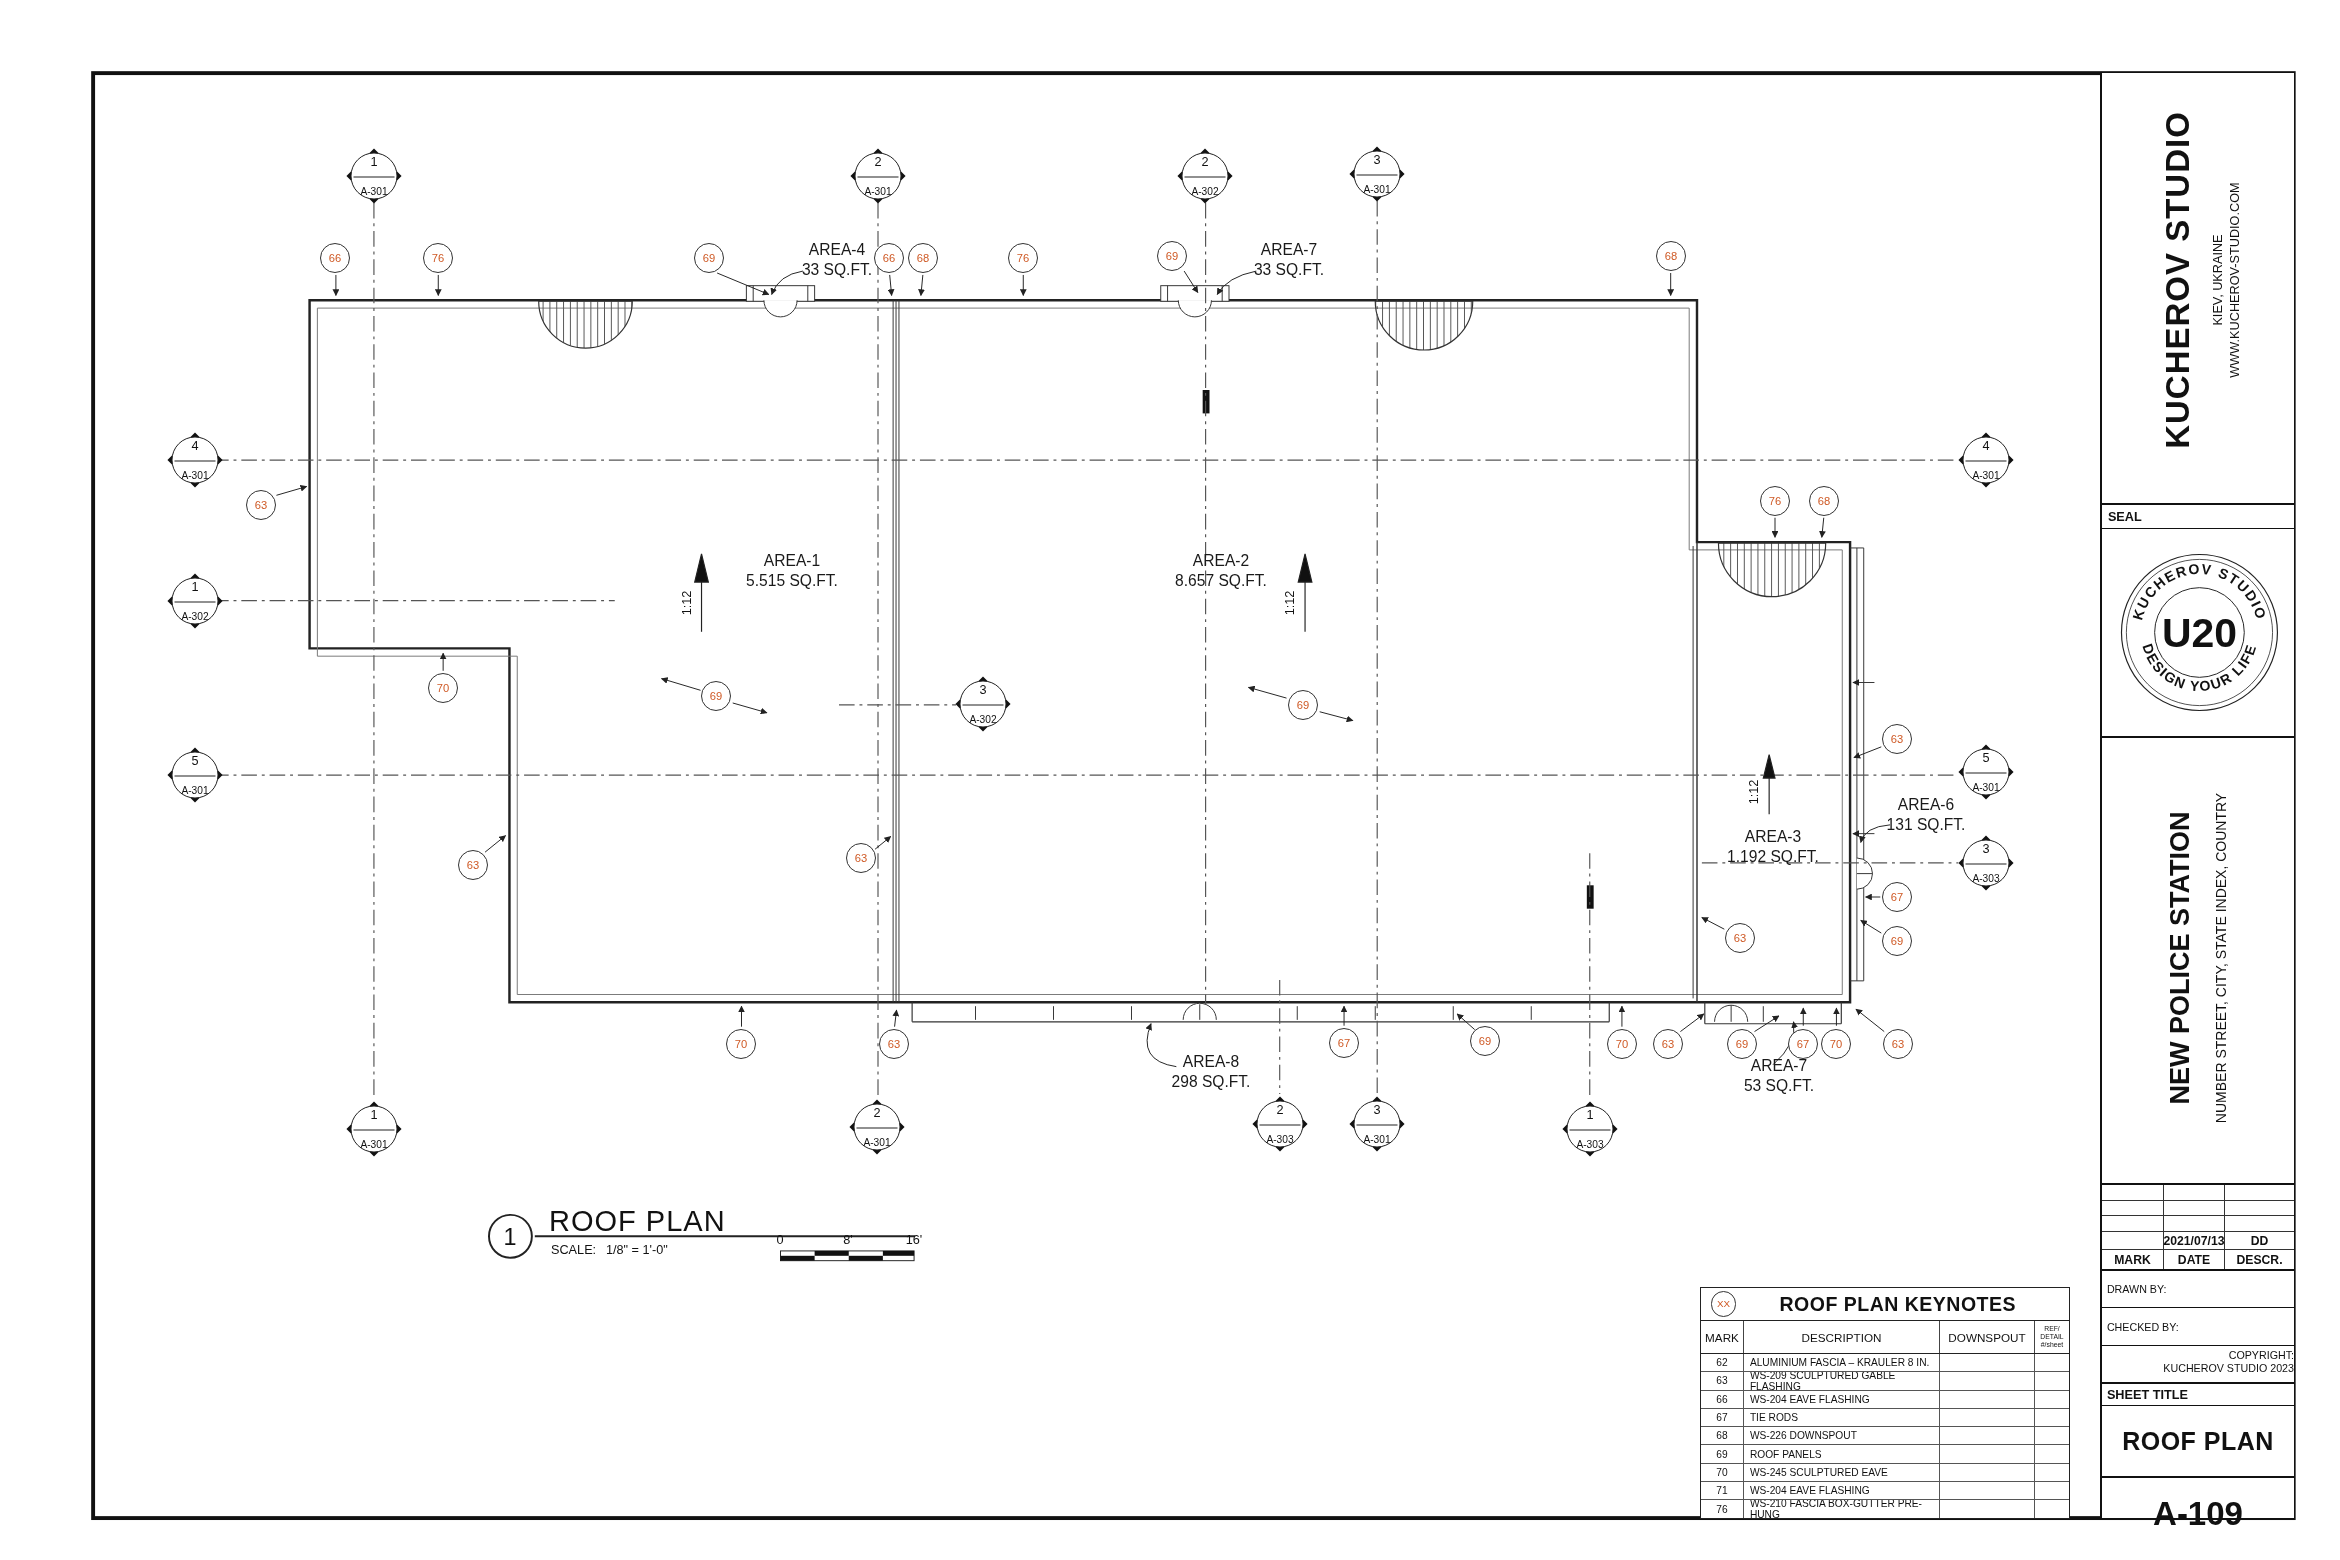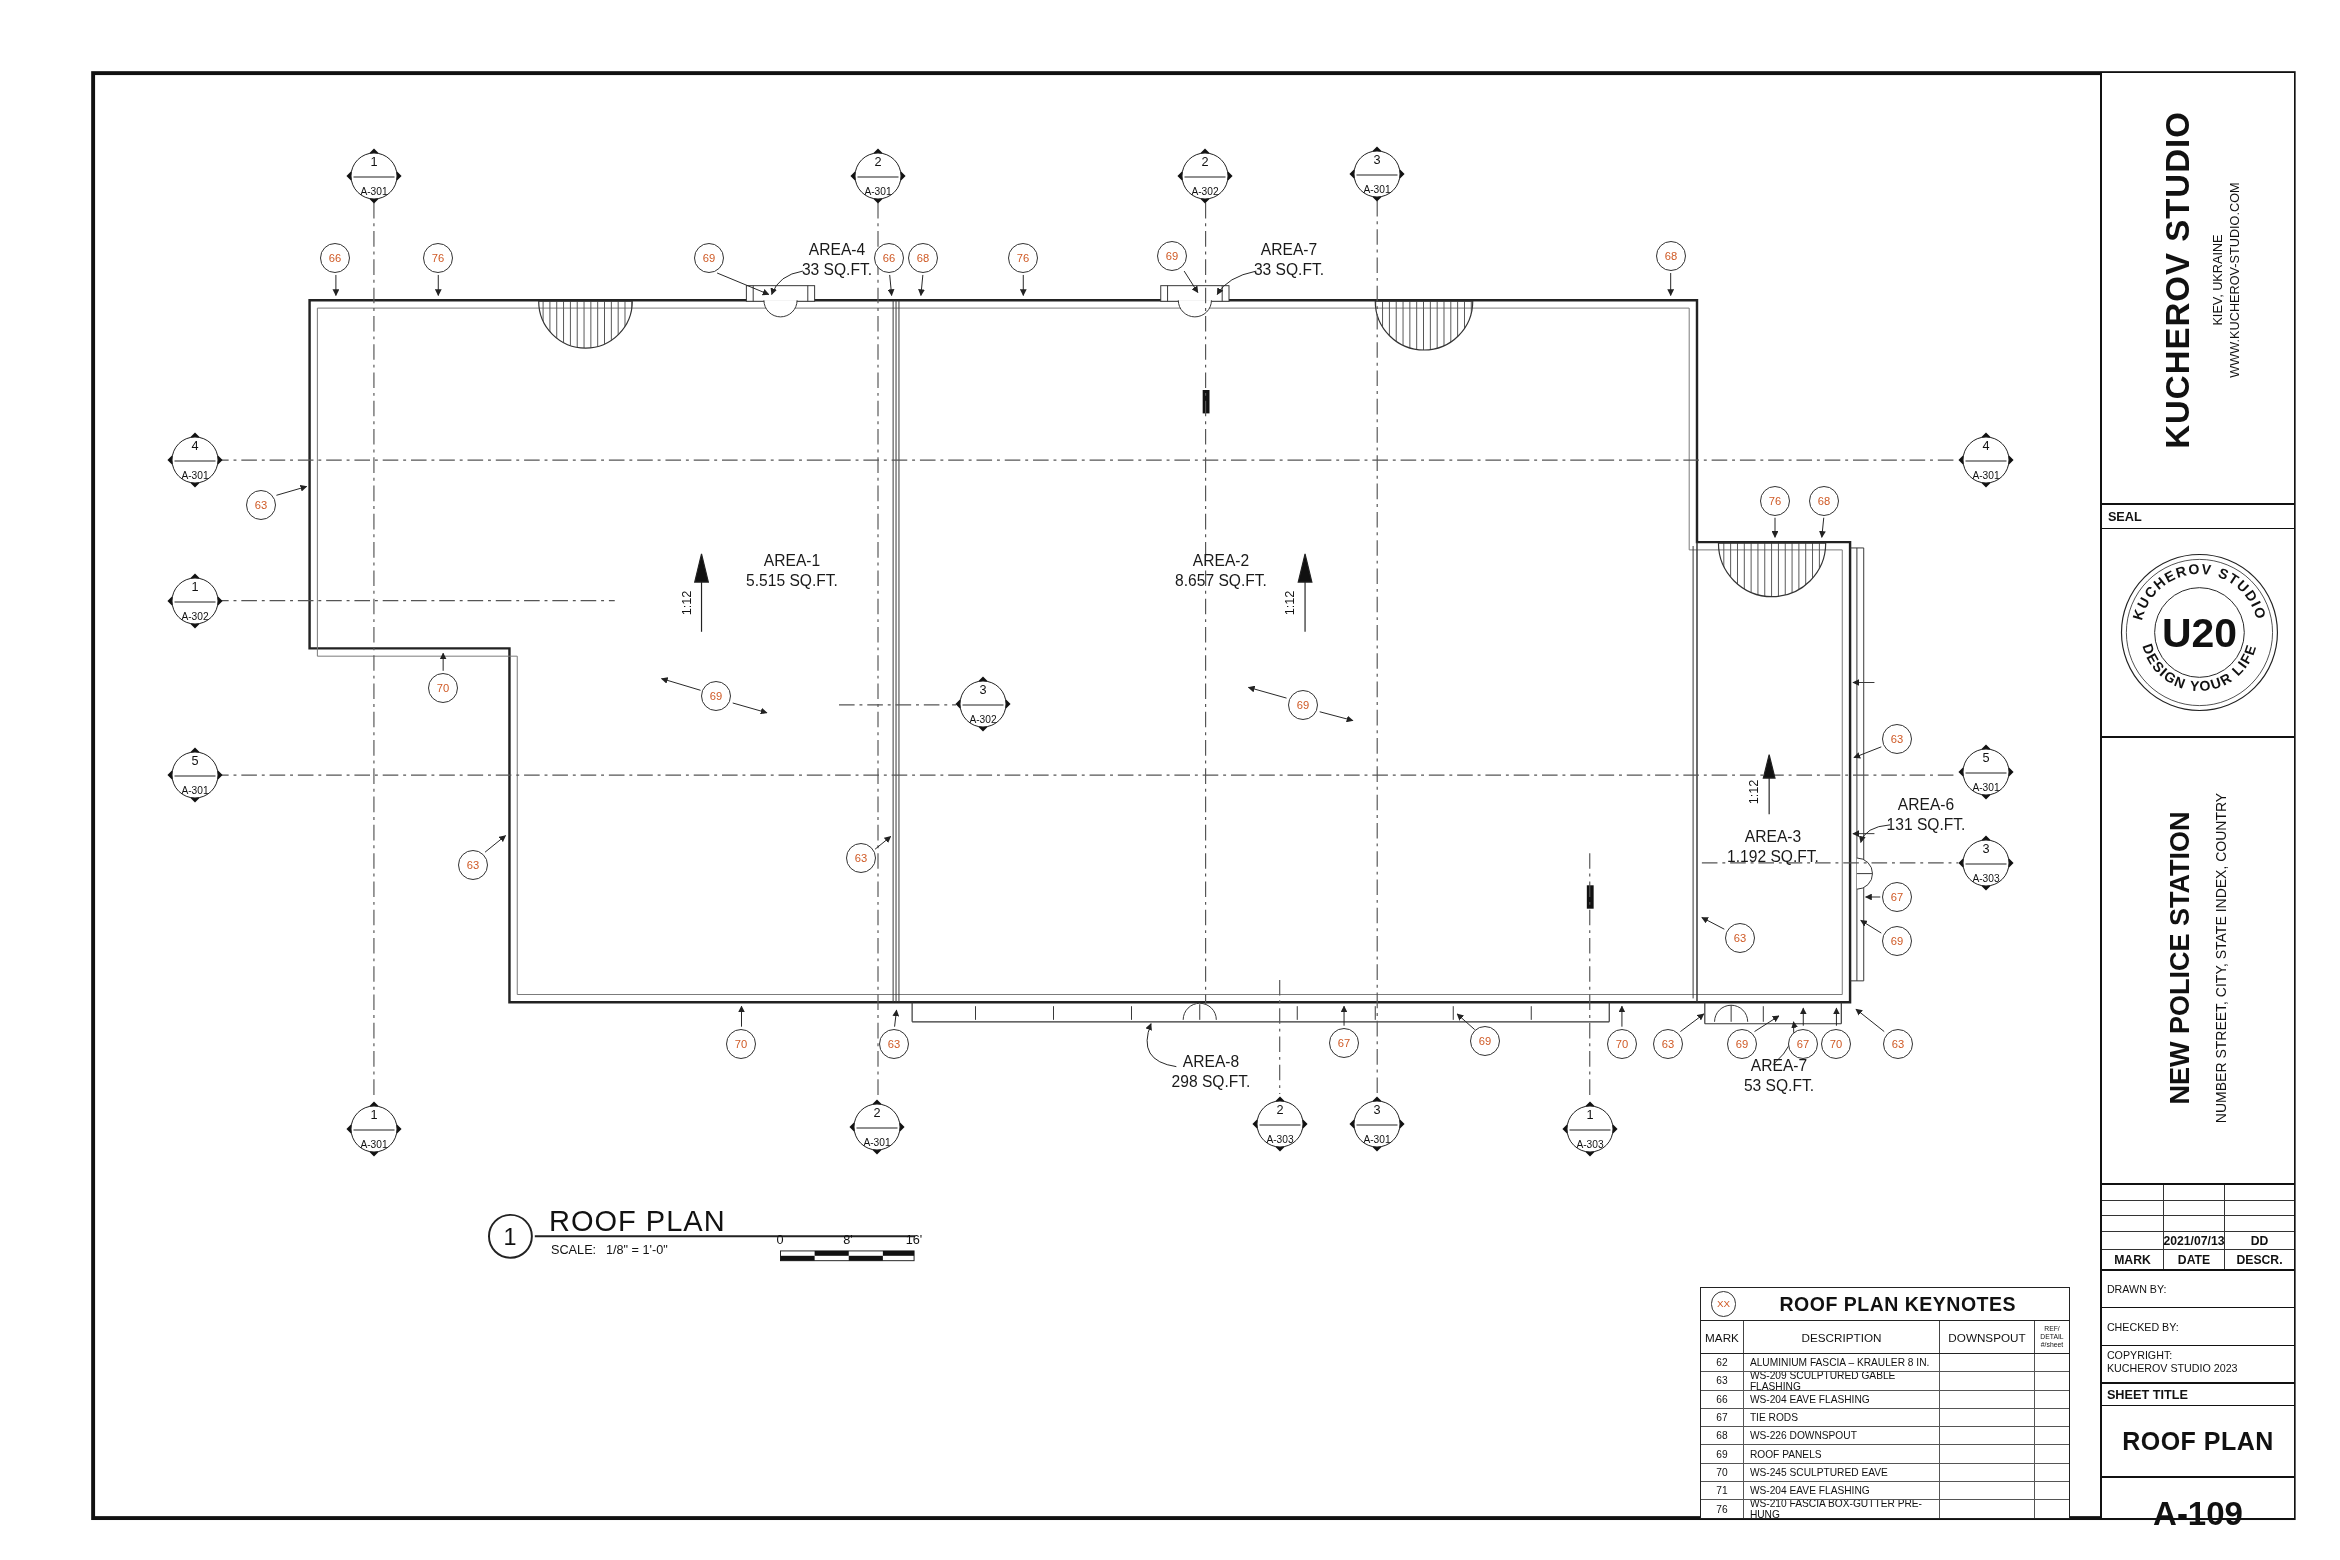--- a/index.html
+++ b/index.html
@@ -59,21 +59,21 @@
   #tb .proj .paddr{left:119px;top:220px;font-size:14px;}
   #tb .rev{height:86px;border-top:2.4px solid #111;display:grid;
       grid-template-rows:15.6px 15.6px 15.6px 18.5px 1fr;}
   #tb .rev .rrow{display:grid;grid-template-columns:62px 61px 1fr;border-bottom:1px solid #333;}
   #tb .rev .rrow:last-child{border-bottom:none;}
   #tb .rev .rrow div{border-right:1px solid #333;display:flex;align-items:center;justify-content:center;
       font-size:12.2px;font-weight:bold;}
   #tb .rev .rrow div:last-child{border-right:none;}
   #tb .fieldrow{height:38px;border-top:1px solid #111;font-size:10.7px;display:flex;align-items:center;padding-left:4.9px;}
   #tb .fieldrow.first{border-top:2.4px solid #111;}
-  #tb .copyr{height:37px;border-top:1px solid #111;font-size:10.7px;line-height:1.25;padding:2.9px 0 0 4.9px;}
+  #tb .copyr{height:37px;border-top:1px solid #111;font-size:10.7px;line-height:1.25;padding:2.9px 0 0 4.9px;text-align:right;}
   #tb .stlabel{height:24.4px;border-top:2.9px solid #111;font-size:12.7px;font-weight:bold;display:flex;align-items:center;padding-left:4.9px;border-bottom:1px solid #111;}
   #tb .stbig{height:70px;display:flex;align-items:center;justify-content:center;font-size:25px;font-weight:bold;letter-spacing:0.5px;}
   #tb .snum{height:73px;border-top:2.9px solid #111;display:flex;align-items:center;justify-content:center;
       font-size:33px;font-weight:bold;}
   .seal-arc{font-size:14.5px;font-weight:bold;letter-spacing:1.5px;fill:#111;font-family:"Liberation Sans",sans-serif;}
   .seal-u20{font-size:42px;font-weight:bold;fill:#111;font-family:"Liberation Sans",sans-serif;}
 </style>
 </head>
 <body>
 

